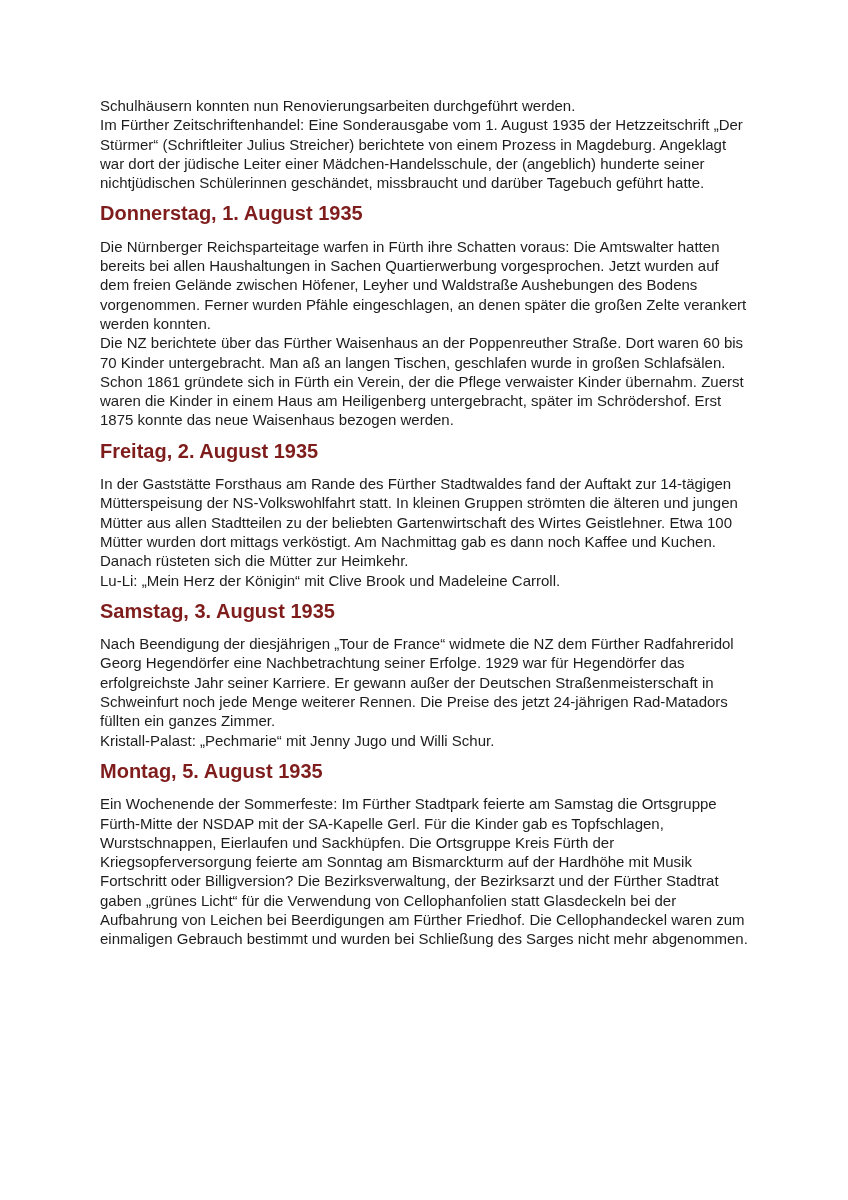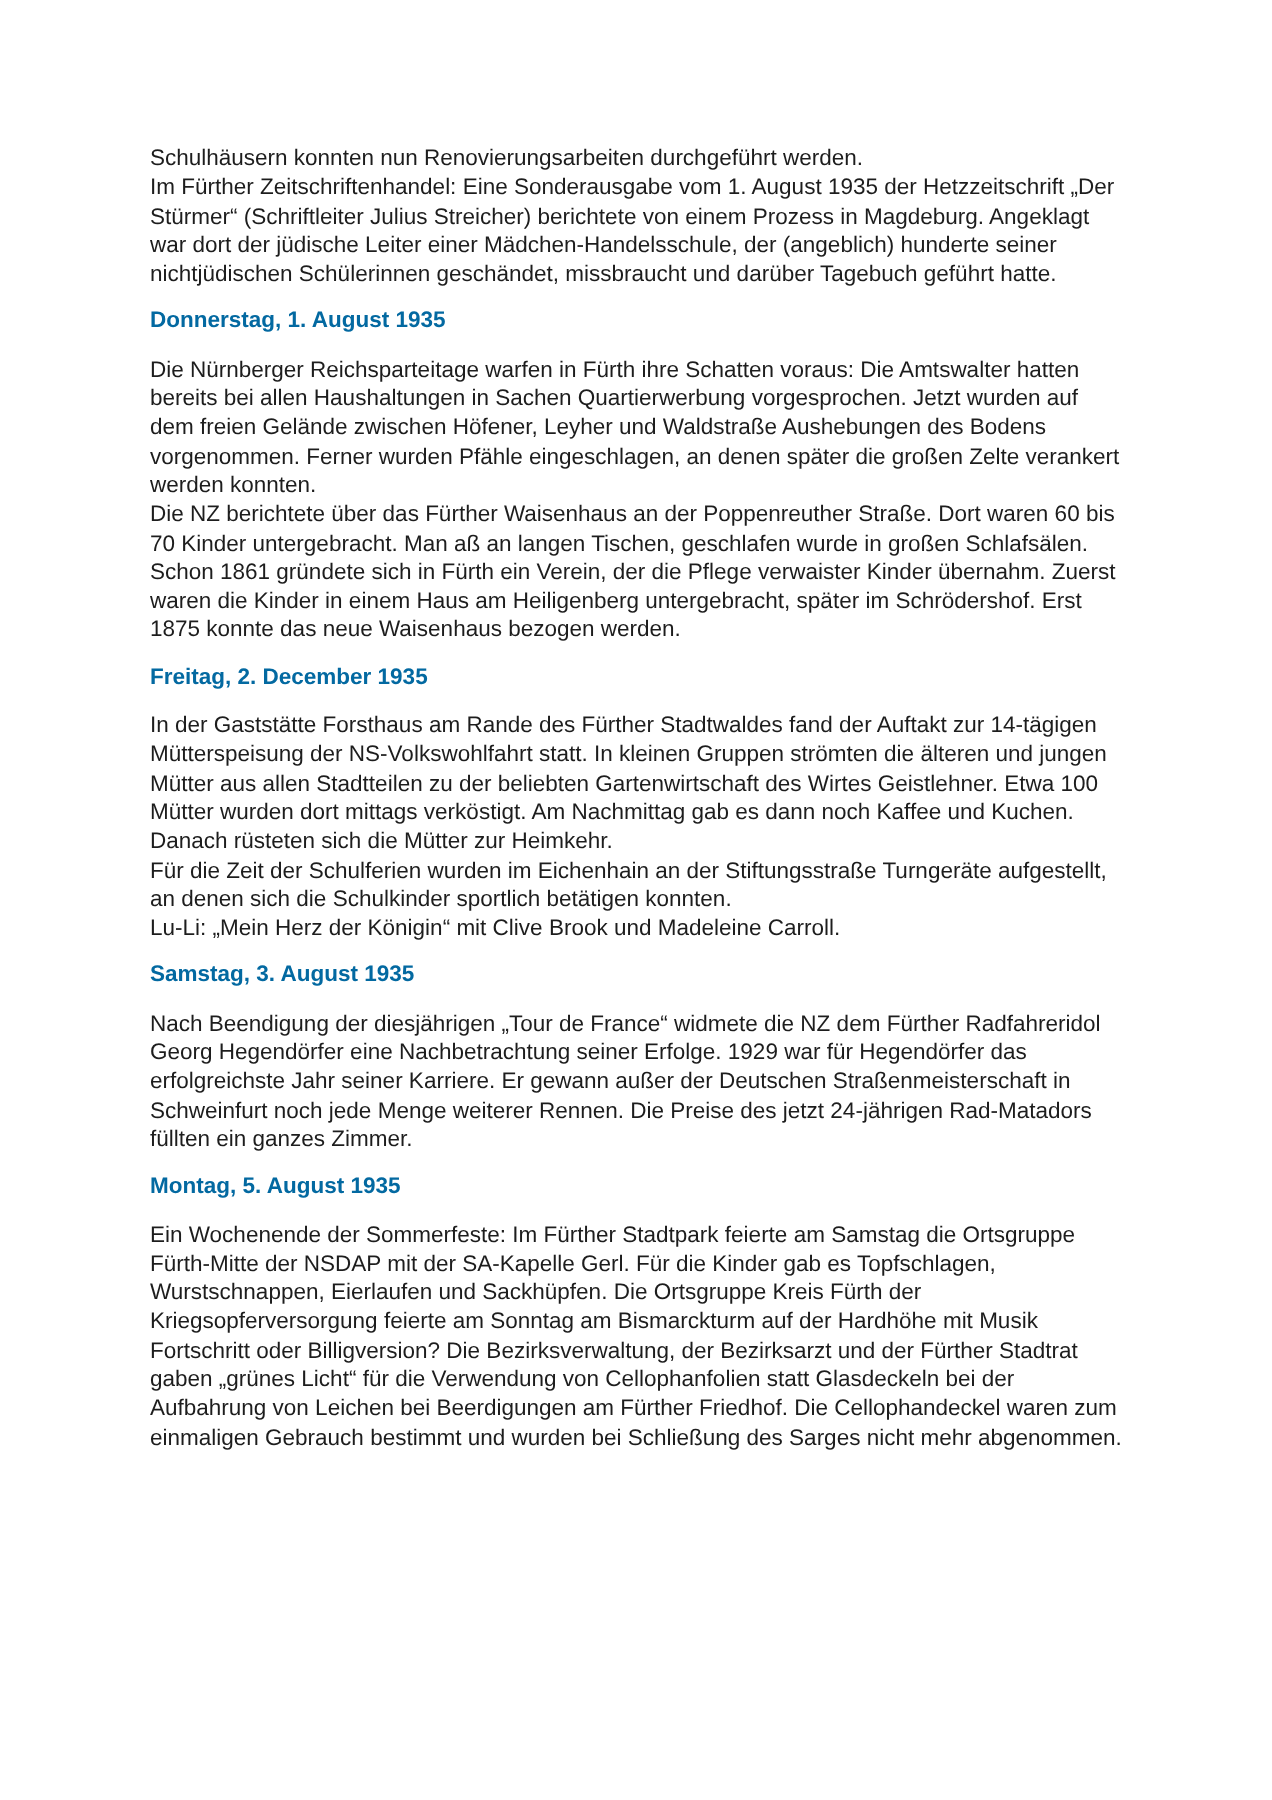--- a/index.html
+++ b/index.html
@@ -26,39 +26,39 @@
     width: 650px;
   }
   p.para {
     margin: 0;
     padding: 0;
     text-align: left;
   }
   h2.section-heading {
     margin: 12px 0 13px 0;
     padding: 0;
-    font-size: 15px;
+    font-size: 20px;
     line-height: 19.3px;
     font-weight: bold;
-    color: #0369a1;
+    color: #7f1d1d;
   }
 </style>
 </head>
 <body>
 
 <div class="page">
   <div class="content" id="doc-content">
       <p class="para">Schulhäusern konnten nun Renovierungsarbeiten durchgeführt werden.</p>
       <p class="para">Im Fürther Zeitschriftenhandel: Eine Sonderausgabe vom 1. August 1935 der Hetzzeitschrift „Der Stürmer“ (Schriftleiter Julius Streicher) berichtete von einem Prozess in Magdeburg. Angeklagt war dort der jüdische Leiter einer Mädchen-Handelsschule, der (angeblich) hunderte seiner nichtjüdischen Schülerinnen geschändet, missbraucht und darüber Tagebuch geführt hatte.</p>
       <h2 class="section-heading">Donnerstag, 1. August 1935</h2>
       <p class="para">Die Nürnberger Reichsparteitage warfen in Fürth ihre Schatten voraus: Die Amtswalter hatten bereits bei allen Haushaltungen in Sachen Quartierwerbung vorgesprochen. Jetzt wurden auf dem freien Gelände zwischen Höfener, Leyher und Waldstraße Aushebungen des Bodens vorgenommen. Ferner wurden Pfähle eingeschlagen, an denen später die großen Zelte verankert werden konnten.</p>
       <p class="para">Die NZ berichtete über das Fürther Waisenhaus an der Poppenreuther Straße. Dort waren 60 bis 70 Kinder untergebracht. Man aß an langen Tischen, geschlafen wurde in großen Schlafsälen. Schon 1861 gründete sich in Fürth ein Verein, der die Pflege verwaister Kinder übernahm. Zuerst waren die Kinder in einem Haus am Heiligenberg untergebracht, später im Schrödershof. Erst 1875 konnte das neue Waisenhaus bezogen werden.</p>
-      <h2 class="section-heading">Freitag, 2. December 1935</h2>
+      <h2 class="section-heading">Freitag, 2. August 1935</h2>
       <p class="para">In der Gaststätte Forsthaus am Rande des Fürther Stadtwaldes fand der Auftakt zur 14-tägigen Mütterspeisung der NS-Volkswohlfahrt statt. In kleinen Gruppen strömten die älteren und jungen Mütter aus allen Stadtteilen zu der beliebten Gartenwirtschaft des Wirtes Geistlehner. Etwa 100 Mütter wurden dort mittags verköstigt. Am Nachmittag gab es dann noch Kaffee und Kuchen. Danach rüsteten sich die Mütter zur Heimkehr.</p>
-      <p class="para">Für die Zeit der Schulferien wurden im Eichenhain an der Stiftungsstraße Turngeräte aufgestellt, an denen sich die Schulkinder sportlich betätigen konnten.</p>
       <p class="para">Lu-Li: „Mein Herz der Königin“ mit Clive Brook und Madeleine Carroll.</p>
       <h2 class="section-heading">Samstag, 3. August 1935</h2>
       <p class="para">Nach Beendigung der diesjährigen „Tour de France“ widmete die NZ dem Fürther Radfahreridol Georg Hegendörfer eine Nachbetrachtung seiner Erfolge. 1929 war für Hegendörfer das erfolgreichste Jahr seiner Karriere. Er gewann außer der Deutschen Straßenmeisterschaft in Schweinfurt noch jede Menge weiterer Rennen. Die Preise des jetzt 24-jährigen Rad-Matadors füllten ein ganzes Zimmer.</p>
+      <p class="para">Kristall-Palast: „Pechmarie“ mit Jenny Jugo und Willi Schur.</p>
       <h2 class="section-heading">Montag, 5. August 1935</h2>
       <p class="para">Ein Wochenende der Sommerfeste: Im Fürther Stadtpark feierte am Samstag die Ortsgruppe Fürth-Mitte der NSDAP mit der SA-Kapelle Gerl. Für die Kinder gab es Topfschlagen, Wurstschnappen, Eierlaufen und Sackhüpfen. Die Ortsgruppe Kreis Fürth der Kriegsopferversorgung feierte am Sonntag am Bismarckturm auf der Hardhöhe mit Musik</p>
       <p class="para">Fortschritt oder Billigversion? Die Bezirksverwaltung, der Bezirksarzt und der Fürther Stadtrat gaben „grünes Licht“ für die Verwendung von Cellophanfolien statt Glasdeckeln bei der Aufbahrung von Leichen bei Beerdigungen am Fürther Friedhof. Die Cellophandeckel waren zum einmaligen Gebrauch bestimmt und wurden bei Schließung des Sarges nicht mehr abgenommen.</p>
     </div>
 </div>
 
 </body></html>

